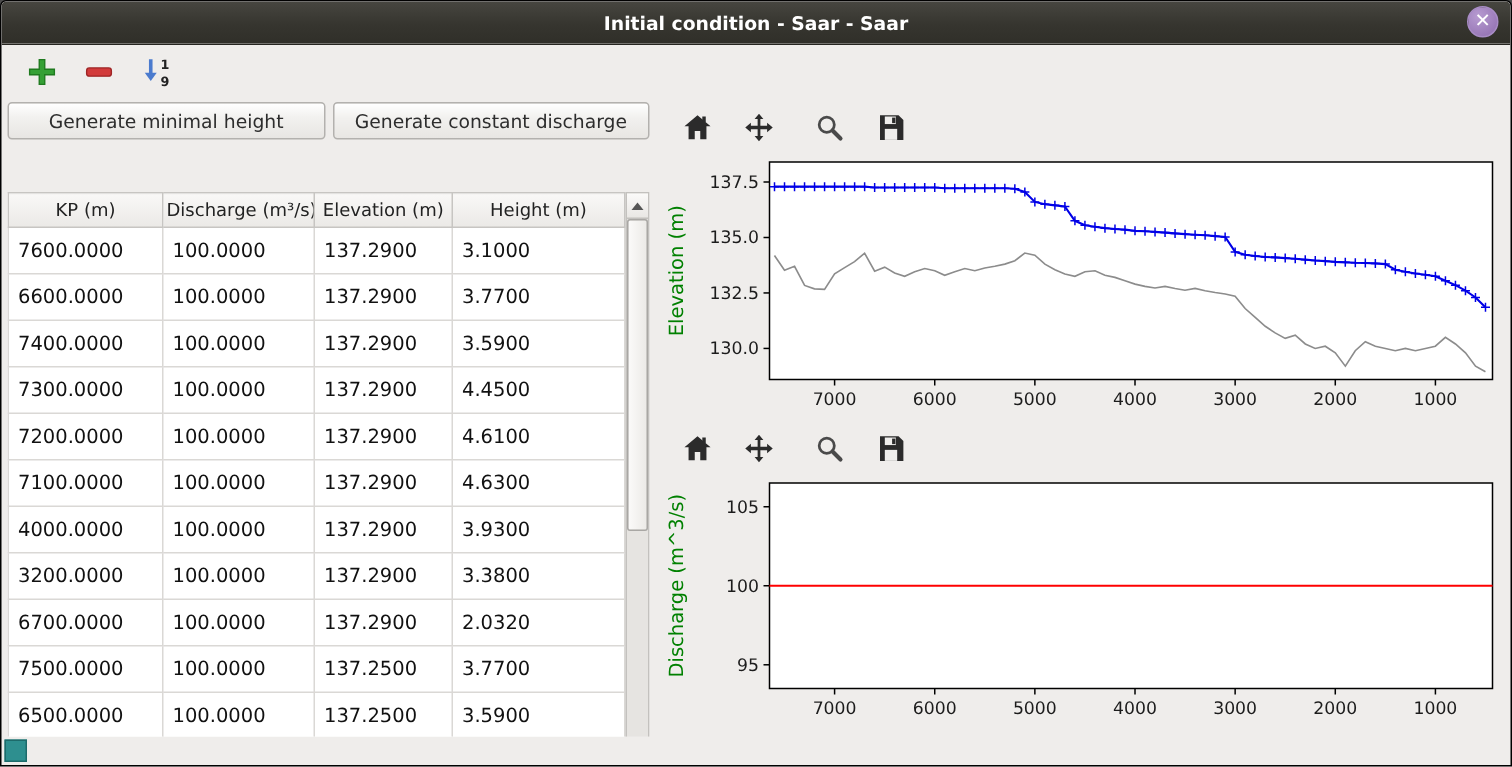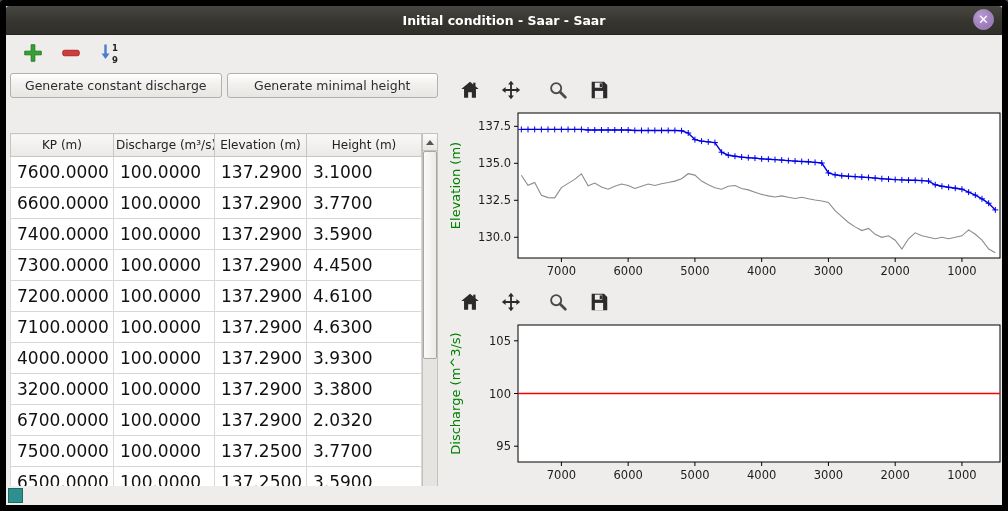--- a/index.html
+++ b/index.html
@@ -1,17 +1,17 @@
 <!DOCTYPE html>
 <html><head>
 <meta charset="utf-8">
 <style>
   html,body{margin:0;padding:0;}
   body{font-family:"DejaVu Sans","Liberation Sans",sans-serif;background:#4a4a4a;}
-  .window{width:1008px;height:511px;background:#efedeb;border:6px solid #000000;border-radius:4px 4px 0 0;
+  .window{width:1008px;height:511px;background:#efedeb;border:1px solid #000000;border-radius:4px 4px 0 0;
           display:flex;flex-direction:column;overflow:hidden;box-sizing:border-box;}
   
   .titlebar{flex:0 0 28px;background:linear-gradient(#474640,#36352f 55%,#302f29);display:flex;align-items:center;
             justify-content:center;position:relative;border-bottom:1px solid #262520;border-radius:3px 3px 0 0;}
   .titlebar .title{color:#ffffff;font-size:12.5px;font-weight:bold;}
   .close-btn{position:absolute;right:8px;top:3px;width:21px;height:21px;border-radius:50%;
              background:radial-gradient(circle at 35% 30%,#b79bd1,#8e6cae);border:1px solid #a88cc5;
              color:#fff;font-size:13px;line-height:20px;text-align:center;box-sizing:border-box;cursor:default;}
   
   .main-toolbar{flex:0 0 36px;display:flex;align-items:center;gap:12px;padding:0 14px;}
@@ -20,21 +20,21 @@
   
   .body-row{flex:1;display:flex;padding:2px 4px 0 4px;gap:6px;min-height:0;}
   .left-pane{flex:0 0 428px;width:428px;display:flex;flex-direction:column;}
   .gen-buttons{display:flex;gap:5px;margin-bottom:7px;}
   .gen-btn{flex:1;height:25px;background:linear-gradient(#ffffff,#f2f1ef 40%,#e8e6e3);border:1px solid #b3b1ae;
            border-radius:3px;font-size:12.5px;color:#2d2d2d;font-family:inherit;}
   .table-wrap{display:flex;height:394px;overflow:hidden;margin-top:28px;}
   table{border-collapse:collapse;table-layout:fixed;width:411px;background:#fff;}
   th{height:22px;font-size:12px;font-weight:normal;color:#222;background:linear-gradient(#f9f8f7,#ebe9e6);
      border:1px solid #c7c5c2;padding:0 2px;overflow:hidden;white-space:nowrap;}
-  td{height:30px;font-size:17px;color:#111;background:#fff;border:1px solid #dad8d5;padding:0 0 0 6px;
+  td{height:30px;font-size:13px;color:#111;background:#fff;border:1px solid #dad8d5;padding:0 0 0 6px;
      vertical-align:middle;overflow:hidden;white-space:nowrap;}
   
   .v-scrollbar{width:17px;height:394px;display:flex;flex-direction:column;background:#e6e4e1;border:1px solid #c3c1be;box-sizing:border-box;}
   .scroll-btn{flex:0 0 16px;background:linear-gradient(#fbfaf9,#e9e7e4);display:flex;align-items:center;justify-content:center;}
   .scroll-btn.up{border-bottom:1px solid #c3c1be;}
   .scroll-btn.down{border-top:1px solid #c3c1be;}
   .scroll-track{flex:1;position:relative;}
   .scroll-thumb{position:absolute;top:0;left:0;right:0;height:58%;background:linear-gradient(90deg,#fbfaf9,#eceae7);
                 border:1px solid #a9a7a4;border-radius:2px;box-sizing:border-box;}
   .tri-up{width:0;height:0;border-left:4px solid transparent;border-right:4px solid transparent;border-bottom:5px solid #555;}
@@ -82,22 +82,22 @@
         <text x="18" y="10" text-anchor="middle" class="sort-digit">1</text>
         <text x="18" y="21.5" text-anchor="middle" class="sort-digit">9</text>
       </svg>
     </button>
   </div>
 
   <div class="body-row">
 
     <div class="left-pane">
       <div class="gen-buttons">
+        <button class="gen-btn">Generate minimal height</button>
         <button class="gen-btn">Generate constant discharge</button>
-        <button class="gen-btn">Generate minimal height</button>
       </div>
       <div class="table-wrap">
         <table>
           <colgroup>
               <col style="width:103px">
               <col style="width:101px">
               <col style="width:92px">
               <col style="width:115px">
             </colgroup>
           <thead id="table-head">

